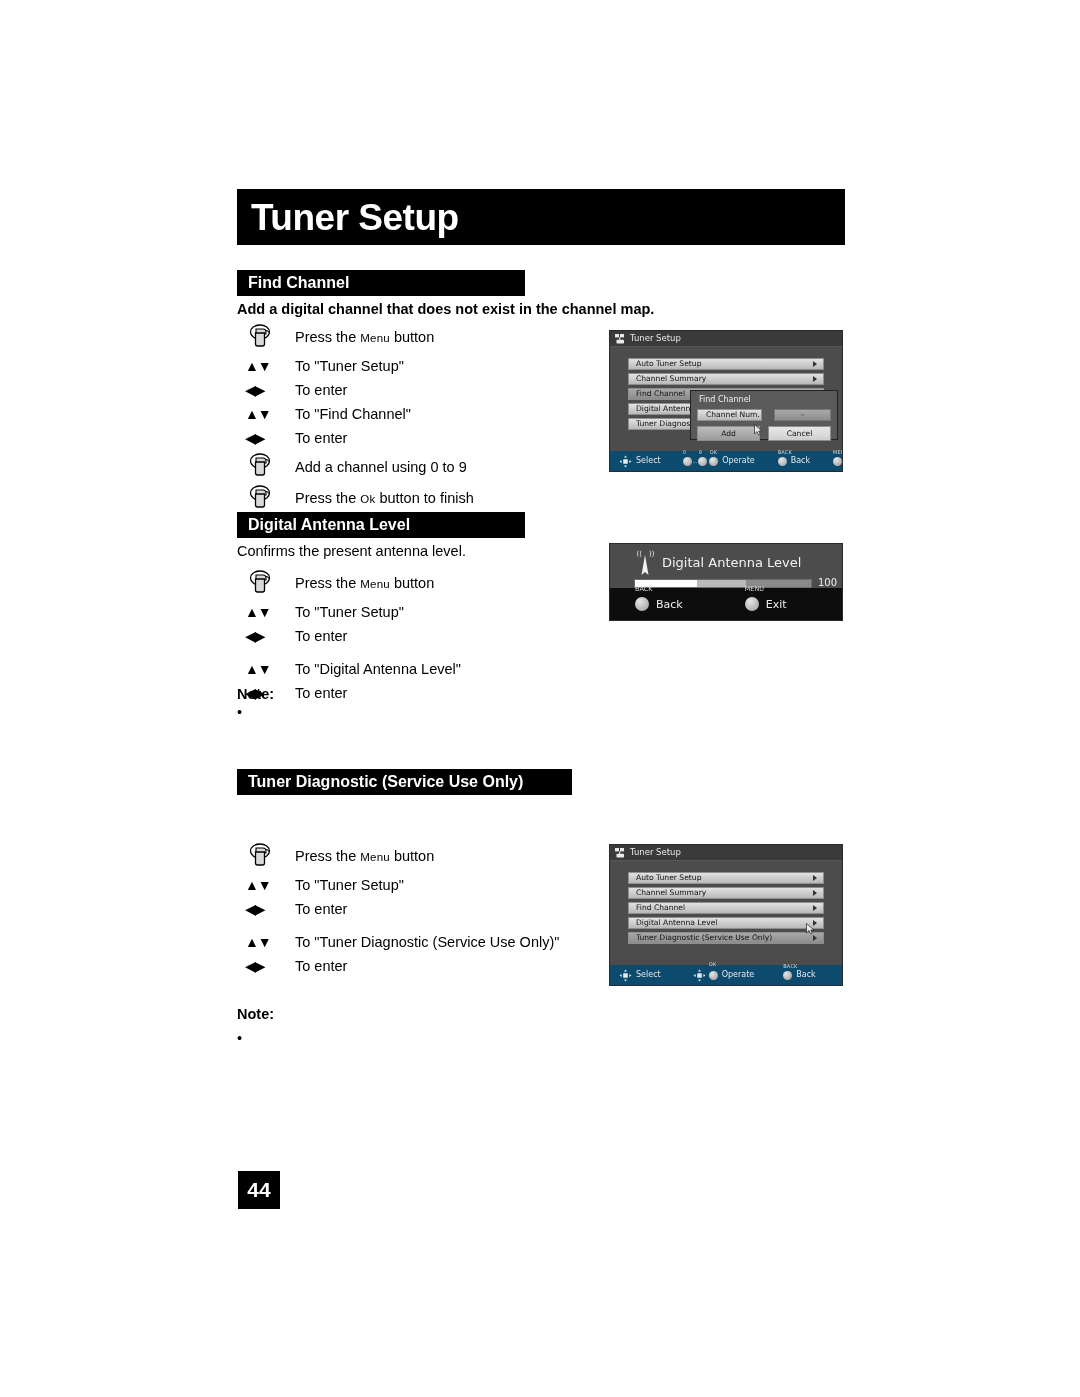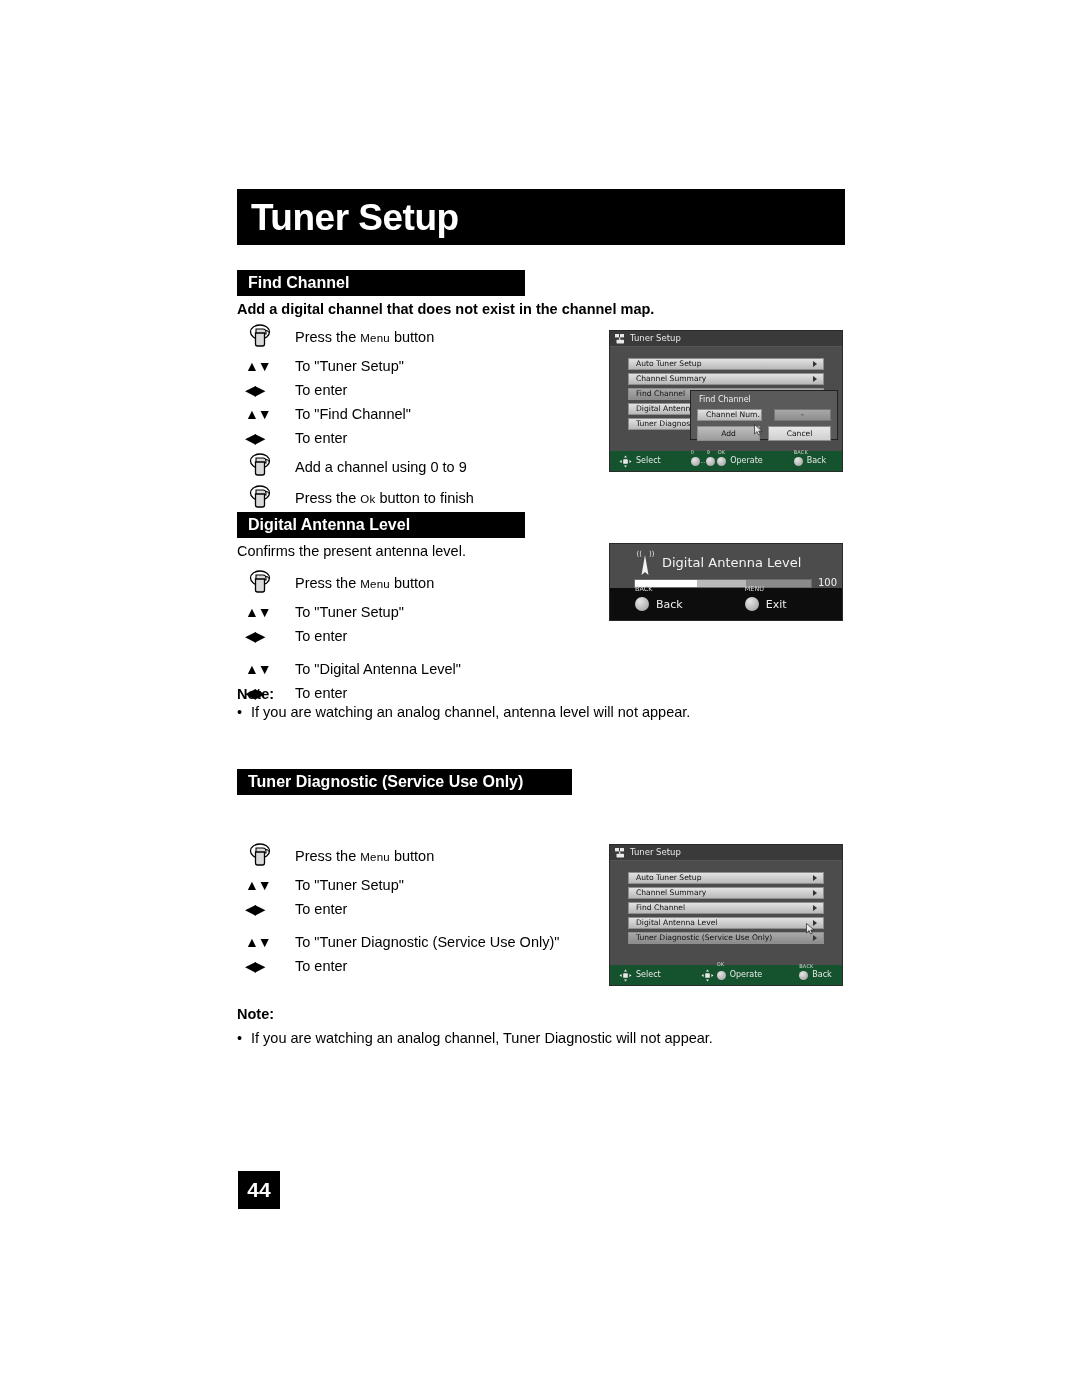--- a/index.html
+++ b/index.html
@@ -112,22 +112,22 @@
     position:absolute; right:6px; top:2px;
     width:0; height:0; border-left:4px solid #333;
     border-top:3.5px solid transparent; border-bottom:3.5px solid transparent;
   }
   .menu-row.sel{ background:linear-gradient(#a9a9a9,#8b8b8b); }
   .menu-row.sel .mr-label{ color:#111; }
 
   
   .osd-guide{
     position:absolute; left:0; right:0; bottom:0; height:20px;
-    background:#14532d; display:flex; align-items:center;
-    padding-left:9px; gap:12px;
+    background:#0c4a6e; display:flex; align-items:center;
+    padding-left:9px; gap:4px;
   }
   .guide-item{ display:flex; align-items:center; position:relative; }
   .guide-item .gtext{ color:#e9e9e9; font-size:8px; line-height:1; margin-left:4px; }
   .guide-dot{
     width:9px; height:9px; border-radius:50%;
     background:radial-gradient(circle at 35% 30%, #e6e6e6, #9a9a9a);
     display:inline-block;
   }
   .guide-cap{
     position:absolute; top:-7px; color:#d8d8d8; font-size:5px; line-height:1;
@@ -418,21 +418,20 @@
         <span class="gcap">MENU</span>
         <span class="gdot"></span>
         <span class="gtx">Exit</span>
       </div>
     </div>
   </div>
 
   <div class="note-title" id="note1-title">Note:</div>
   <div class="note-item" id="note1-item">
     <span class="bullet">•</span>
-    <span>If you are watching an analog channel, antenna level will not appear.</span>
   </div>
 
   <div class="sec-head" id="sec-head-diag">
     <span class="txt">Tuner Diagnostic (Service Use Only)</span>
   </div>
 
 
   <div class="steps" id="steps-diag" style="left:237px; top:841px;">
     <div class="step tall">
       <span class="cue">
@@ -544,18 +543,17 @@
         <span class="guide-cap" style="left:0px;">MENU</span>
         <span class="guide-dot"></span>
 
       </div>
     </div>
   </div>
 
   <div class="note-title" id="note2-title">Note:</div>
   <div class="note-item" id="note2-item">
     <span class="bullet">•</span>
-    <span>If you are watching an analog channel, Tuner Diagnostic will not appear.</span>
   </div>
 
   <div class="pagenum">44</div>
 
 </div>
 
 </body></html>

